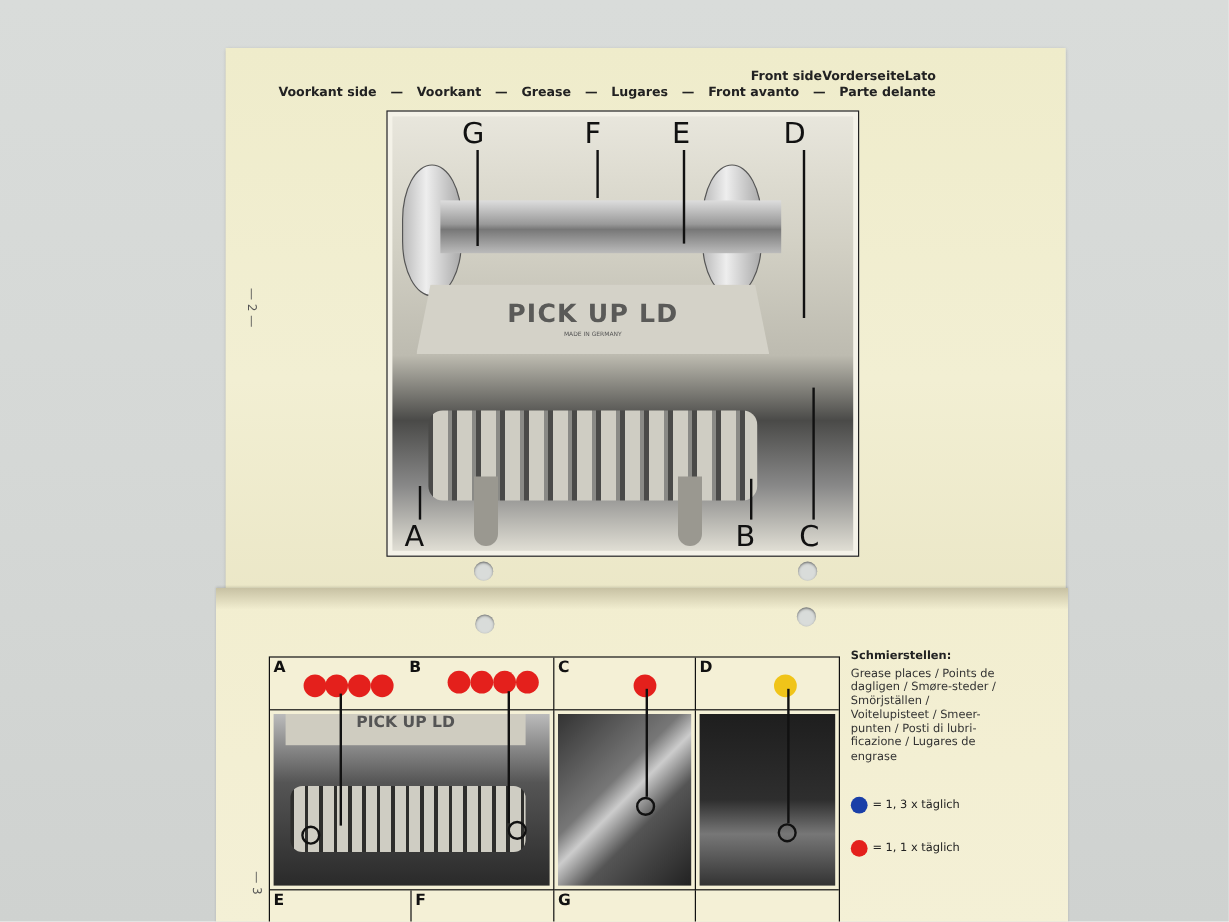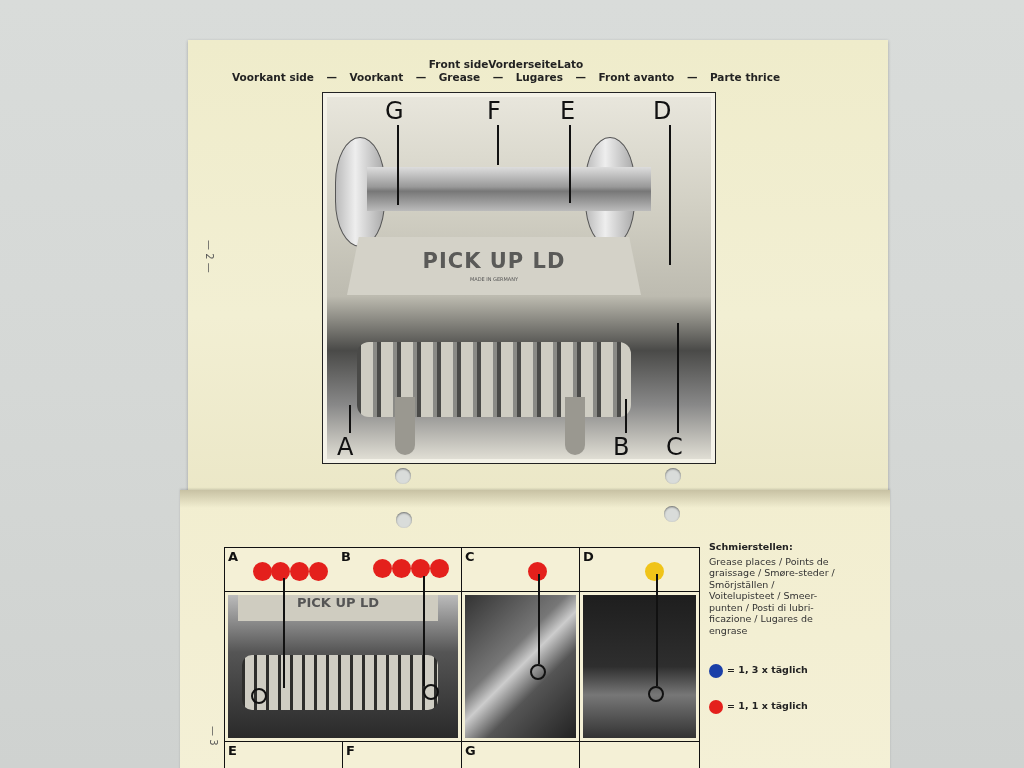--- a/index.html
+++ b/index.html
@@ -17,21 +17,21 @@
   .page-bottom {
     position: absolute; left: 180px; top: 490px; width: 710px; height: 290px;
     background: linear-gradient(180deg, #f2eed0 0%, #f4f0d6 100%);
     box-shadow: 0 -1px 2px rgba(0,0,0,.15);
   }
   .fold {
     position: absolute; left: 180px; top: 490px; width: 710px; height: 18px;
     background: linear-gradient(180deg, rgba(120,110,80,.35), rgba(255,255,255,0));
   }
   .hdr { position: absolute; left: 44px; font-weight: bold; font-size: 10.5px; color: #222; }
-  .hdr-row1 { top: 18px; width: 548px; display: flex; justify-content: center; }
+  .hdr-row1 { top: 18px; width: 548px; display: flex; justify-content: flex-end; }
   .hdr-row2 { top: 31px; width: 548px; display: flex; justify-content: space-between; }
   .page-num { position: absolute; font-size: 10px; color: #555; writing-mode: vertical-rl; }
   .photo {
     position: absolute; left: 134px; top: 52px; width: 394px; height: 372px;
     border: 1.5px solid #222; background: #f4f2e8; overflow: hidden;
   }
   .photo-inner { position: absolute; left: 4px; top: 4px; right: 4px; bottom: 4px;
     background: linear-gradient(180deg, #e8e6dc 0%, #d2d0c4 30%, #bdbbb0 55%, #4a4a48 70%, #888 85%, #e0ded4 100%);
   }
   .drum { position: absolute; top: 40px; height: 110px; width: 50px; border-radius: 30px / 55px;
@@ -56,21 +56,21 @@
   }
   .cell { position: absolute; border-right: 1.5px solid #111; border-bottom: 1.5px solid #111; }
   .cell-lbl { position: absolute; left: 3px; top: 1px; font-weight: bold; font-size: 13px; color: #111; }
   .dot { position: absolute; width: 19px; height: 19px; border-radius: 50%; }
   .thumb { position: absolute; background: linear-gradient(180deg, #bbb 0%, #555 40%, #2a2a2a 100%); overflow: hidden; }
   .ring { position: absolute; width: 16px; height: 16px; border: 2px solid #111; border-radius: 50%; }
   .leader { position: absolute; width: 1.5px; background: #111; }
   .legend { position: absolute; left: 529px; top: 51px; width: 130px; font-size: 9.5px; line-height: 11.5px; color: #333; }
   .legend-title { font-weight: bold; color: #222; margin-bottom: 3px; }
   .legend-item { margin-top: 12px; }
-  .legend-head { font-weight: bold; color: #222; display: flex; gap: 4px; }
+  .legend-head { font-weight: normal; color: #222; display: flex; align-items: center; gap: 4px; }
   .ldot { display: inline-block; width: 14px; height: 14px; border-radius: 50%; }
 </style>
 </head>
 <body>
 
 <div class="page-top">
   <div class="hdr hdr-row1">
     <span>Front side</span>
     <span>Vorderseite</span>
     <span>Lato</span>
@@ -79,21 +79,21 @@
     <span>Voorkant side</span>
     <span>—</span>
     <span>Voorkant</span>
     <span>—</span>
     <span>Grease</span>
     <span>—</span>
     <span>Lugares</span>
     <span>—</span>
     <span>Front avanto</span>
     <span>—</span>
-    <span>Parte thrice</span>
+    <span>Parte delante</span>
   </div>
 
   <div class="page-num" style="left:16px; top:200px;">— 2 —</div>
 
   <div class="photo">
     <div class="photo-inner">
       <div class="drum" style="left:8px;"></div>
       <div class="drum" style="left:258px;"></div>
       <div class="shaft"></div>
       <div class="panel">
@@ -180,21 +180,21 @@
     <div class="cell" style="left:118px; top:194px; width:119px; height:36px;">
       <span class="cell-lbl">F</span>
     </div>
     <div class="cell" style="left:237px; top:194px; width:118px; height:36px;">
       <span class="cell-lbl">G</span>
     </div>
   </div>
 
   <div class="legend">
     <div class="legend-title">Schmierstellen:</div>
-    <div>Grease places / Points de graissage / Smøre-steder / Smörjställen / Voitelupisteet / Smeer-punten / Posti di lubri-ficazione / Lugares de engrase</div>
+    <div>Grease places / Points de dagligen / Smøre-steder / Smörjställen / Voitelupisteet / Smeer-punten / Posti di lubri-ficazione / Lugares de engrase</div>
     <div class="legend-item" style="margin-top:28px;">
       <div class="legend-head">
         <span class="ldot" style="background:#1a3fa8;"></span>
         <span>= 1, 3 x täglich</span>
       </div>
     </div>
     <div class="legend-item" style="margin-top:22px;">
       <div class="legend-head">
         <span class="ldot" style="background:#e4201c;"></span>
         <span>= 1, 1 x täglich</span>

